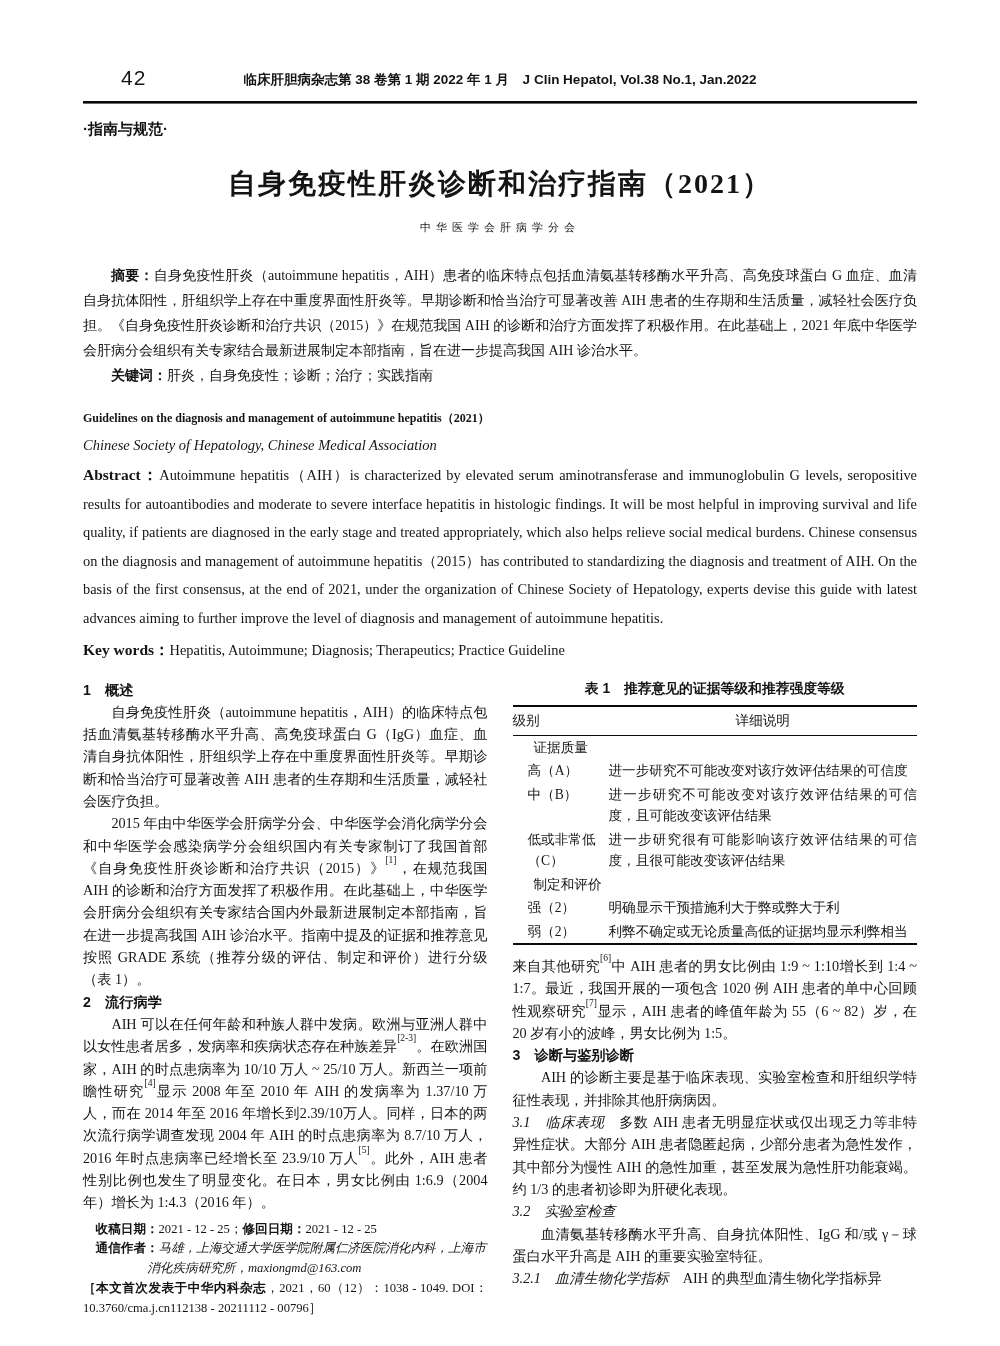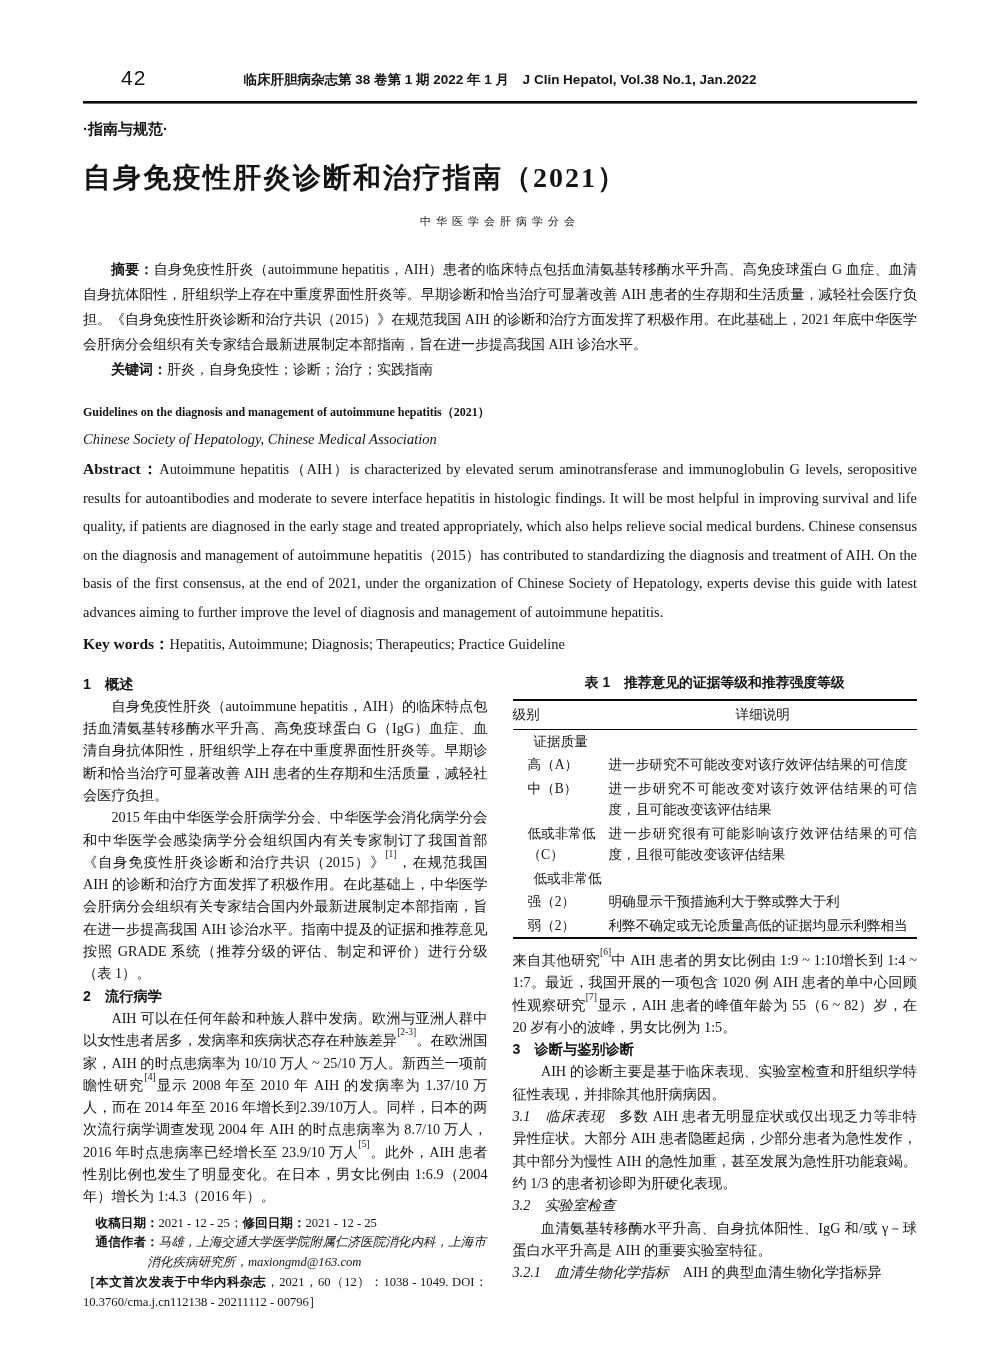--- a/index.html
+++ b/index.html
@@ -23,21 +23,21 @@
     font-size:13.5px; font-weight:bold; padding-top:5px;
   }
   .head-rule { margin-top:9px; border-top:2.6px solid #0a0a0a; border-bottom:1px solid #6a6a6a; height:3px; }
 
   
   .section-tag {
     margin-top:16px; font-family:"Liberation Sans", sans-serif;
     font-size:15px; font-weight:bold;
   }
   .title {
-    margin-top:20px; text-align:left;
+    margin-top:26px; text-align:center;
     font-size:28px; font-weight:bold; letter-spacing:2px;
   }
   .author { margin-top:17px; text-align:center; font-size:11px; letter-spacing:5px; }
 
   .cn-abstract { margin-top:28px; font-size:14px; line-height:25px; text-align:justify; }
   .cn-abstract .p1 { text-indent:2em; }
   .blabel { font-family:"Liberation Sans", sans-serif; font-weight:bold; }
 
   .en-block { margin-top:18px; }
   .en-title { font-size:12px; font-weight:bold; line-height:24px; }
@@ -151,21 +151,21 @@
                 <div class="tdesc">进一步研究不可能改变对该疗效评估结果的可信度</div>
               </div>
               <div class="trow">
                 <div class="tlabel">中（B）</div>
                 <div class="tdesc">进一步研究不可能改变对该疗效评估结果的可信度，且可能改变该评估结果</div>
               </div>
               <div class="trow">
                 <div class="tlabel">低或非常低（C）</div>
                 <div class="tdesc">进一步研究很有可能影响该疗效评估结果的可信度，且很可能改变该评估结果</div>
               </div>
-              <div class="trow group">低或非常低</div>
+              <div class="trow group">制定和评价</div>
               <div class="trow">
                 <div class="tlabel">强（2）</div>
                 <div class="tdesc">明确显示干预措施利大于弊或弊大于利</div>
               </div>
               <div class="trow">
                 <div class="tlabel">弱（2）</div>
                 <div class="tdesc">利弊不确定或无论质量高低的证据均显示利弊相当</div>
               </div>
             </div>
         </div>

